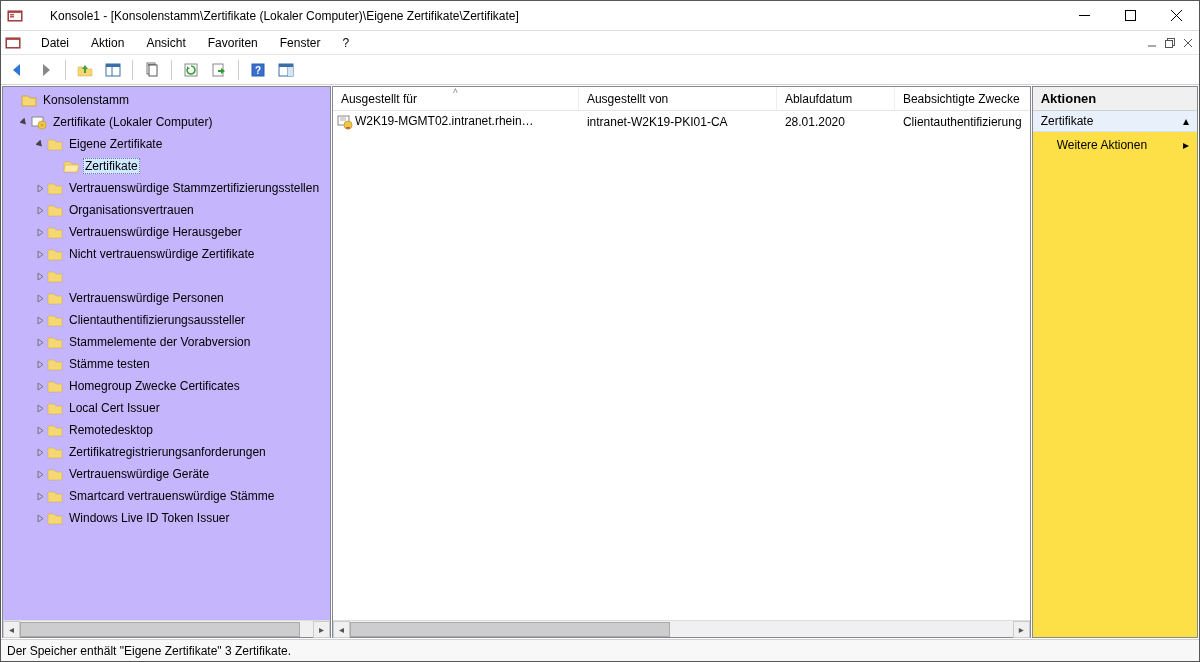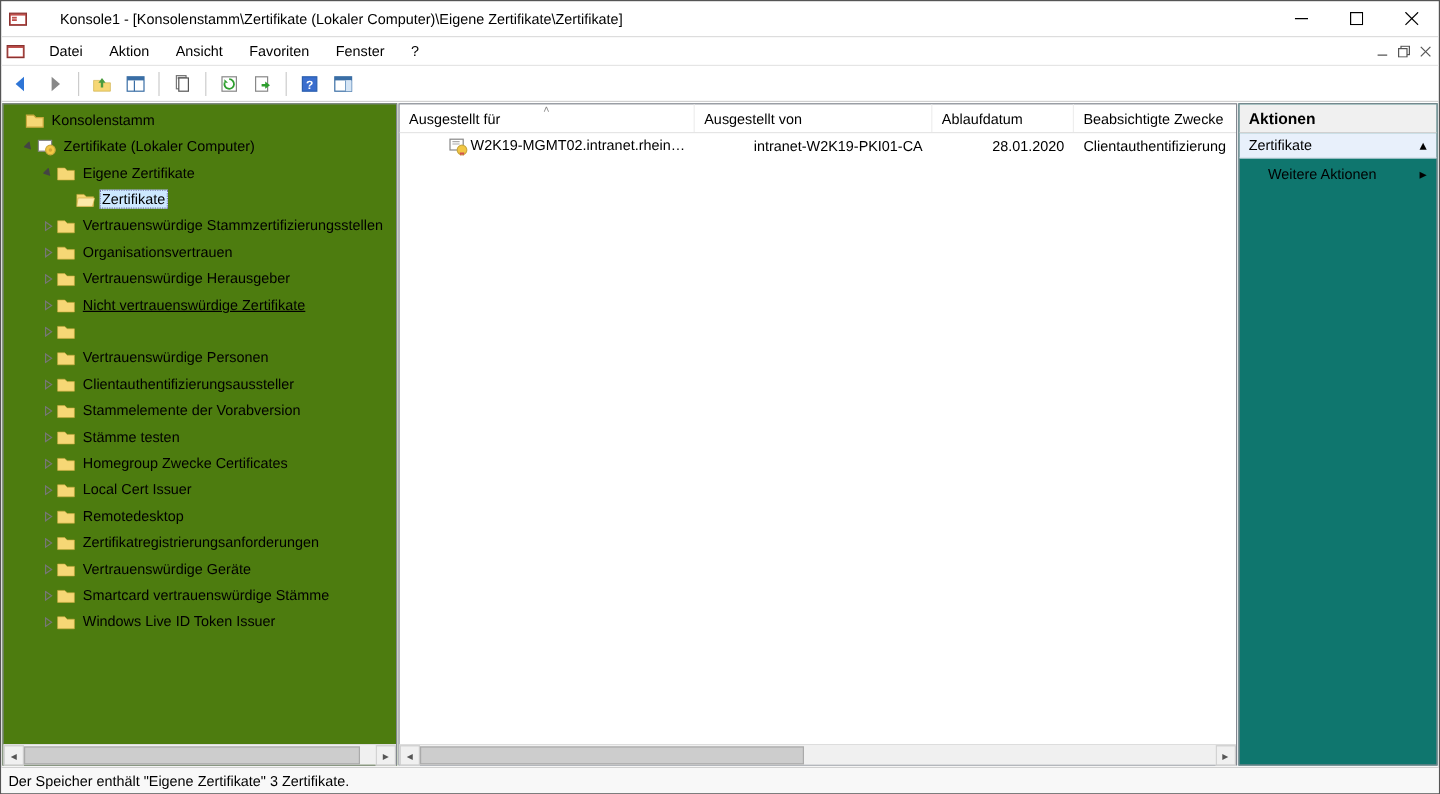--- a/index.html
+++ b/index.html
@@ -12,36 +12,36 @@
   .win-btn svg { width: 11px; height: 11px; }
   .menubar { height: 24px; display: flex; align-items: center; padding: 0 4px; gap: 2px; border-bottom: 1px solid #e5e5e5; position: relative; }
   .mdi-icon { width: 16px; height: 16px; margin-right: 8px; }
   .menu-item { padding: 2px 10px; font-size: 12px; color: #000; cursor: default; }
   .mdi-controls { position: absolute; right: 4px; display: flex; gap: 4px; }
   .mdi-controls div { width: 14px; height: 14px; display: flex; align-items: center; justify-content: center; }
   .toolbar { height: 30px; display: flex; align-items: center; padding: 0 6px; gap: 6px; border-bottom: 1px solid #d0d0d0; }
   .tb-btn { width: 22px; height: 22px; display: flex; align-items: center; justify-content: center; }
   .tb-sep { width: 1px; height: 20px; background: #ccc; margin: 0 2px; }
   .content { flex: 1; display: flex; min-height: 0; }
-  .left-panel { width: 364px; border: 1px solid #828790; margin: 1px; display: flex; flex-direction: column; background: #4d7c0f; min-height: 0; }
+  .left-panel { width: 364px; border: 1px solid #828790; margin: 1px; display: flex; flex-direction: column; background: #c4b5fd; min-height: 0; }
   .tree { flex: 1; overflow: hidden; padding: 2px 0; }
   .tree-row { display: flex; align-items: center; height: 22px; white-space: nowrap; cursor: default; }
   .tree-row .exp { width: 14px; display: inline-flex; align-items: center; justify-content: center; color: #555; font-size: 10px; }
   .tree-row .icon { width: 16px; height: 16px; margin-right: 4px; flex-shrink: 0; }
   .tree-row .label { font-size: 12px; color: #000; padding: 1px 2px; }
   .tree-row.selected .label { background: #cde8ff; border: 1px dotted #77a; padding: 0 1px; }
   .middle-panel { flex: 1; border: 1px solid #828790; margin: 1px 0; display: flex; flex-direction: column; background: #fff; min-height: 0; }
   .list-header { display: flex; border-bottom: 1px solid #e5e5e5; height: 24px; align-items: center; }
   .col-h { font-size: 12px; color: #000; padding: 0 8px; border-right: 1px solid #eee; height: 100%; display: flex; align-items: center; position: relative; }
   .col-h .sort { position: absolute; top: -1px; left: 50%; transform: translateX(-50%); font-size: 9px; color: #888; }
   .list-body { flex: 1; }
   .list-row { display: flex; height: 22px; align-items: center; font-size: 12px; }
-  .cell { padding: 0 8px; overflow: hidden; text-overflow: ellipsis; white-space: nowrap; text-align: right; }
+  .cell { padding: 0 8px; overflow: hidden; text-overflow: ellipsis; white-space: nowrap; }
   .cert-icon { width: 16px; height: 16px; margin-right: 2px; vertical-align: middle; }
-  .right-panel { width: 184px; border: 1px solid #828790; margin: 1px; display: flex; flex-direction: column; background: #0f766e; }
+  .right-panel { width: 184px; border: 1px solid #828790; margin: 1px; display: flex; flex-direction: column; background: #fde047; }
   .actions-header { background: #f0f0f0; border-bottom: 1px solid #d0d0d0; padding: 4px 8px; font-weight: 600; font-size: 13px; }
   .actions-sub { background: #e8f0fb; padding: 3px 8px; font-size: 12px; display: flex; justify-content: space-between; align-items: center; border-bottom: 1px solid #d8e0ea; }
   .actions-item { padding: 6px 8px 6px 24px; font-size: 12px; display: flex; justify-content: space-between; align-items: center; }
   .hscroll { height: 17px; background: #f0f0f0; border-top: 1px solid #ddd; position: relative; display: flex; }
   .hscroll .arrow { width: 17px; height: 17px; background: #f0f0f0; display: flex; align-items: center; justify-content: center; font-size: 10px; color: #555; border: 1px solid #ccc; }
   .hscroll .track { flex: 1; background: #f0f0f0; position: relative; }
   .hscroll .thumb { position: absolute; height: 15px; top: 1px; background: #cdcdcd; border: 1px solid #aaa; }
   .statusbar { height: 22px; border-top: 1px solid #d0d0d0; display: flex; align-items: center; padding: 0 6px; font-size: 12px; background: #f8f8f8; }
   .folder-svg { fill: #f6d775; stroke: #caa93e; stroke-width: 0.5; }
   .root-svg { fill: #f6d775; stroke: #caa93e; }
@@ -243,21 +243,21 @@
             <span class="exp">
               <svg width="9" height="9" viewBox="0 0 9 9">
                 <path d="M2 1 L7 4.5 L2 8 Z" fill="none" stroke="#777"></path>
               </svg>
             </span>
             <svg class="icon" viewBox="0 0 16 16">
               <path class="folder-svg" d="M1 4 h6 l2 2 h6 v8 h-14 z"></path>
             </svg>
             <span class="label">Vertrauenswürdige Herausgeber</span>
           </div>
-          <div class="tree-row" style="padding-left: 30px; text-decoration: underline;">
+          <div class="tree-row" style="padding-left: 30px;">
             <span class="exp">
               <svg width="9" height="9" viewBox="0 0 9 9">
                 <path d="M2 1 L7 4.5 L2 8 Z" fill="none" stroke="#777"></path>
               </svg>
             </span>
             <svg class="icon" viewBox="0 0 16 16">
               <path class="folder-svg" d="M1 4 h6 l2 2 h6 v8 h-14 z"></path>
             </svg>
             <span class="label">Nicht vertrauenswürdige Zertifikate</span>
           </div>

